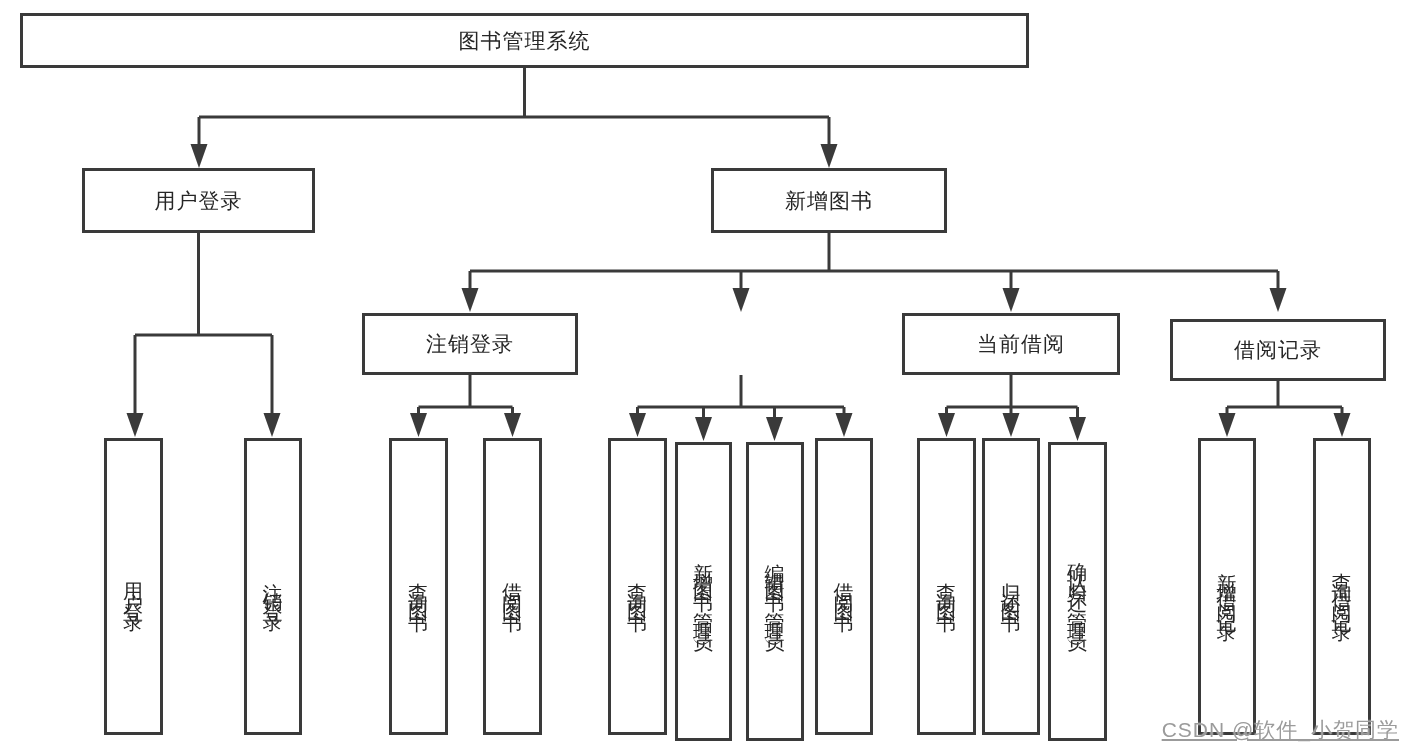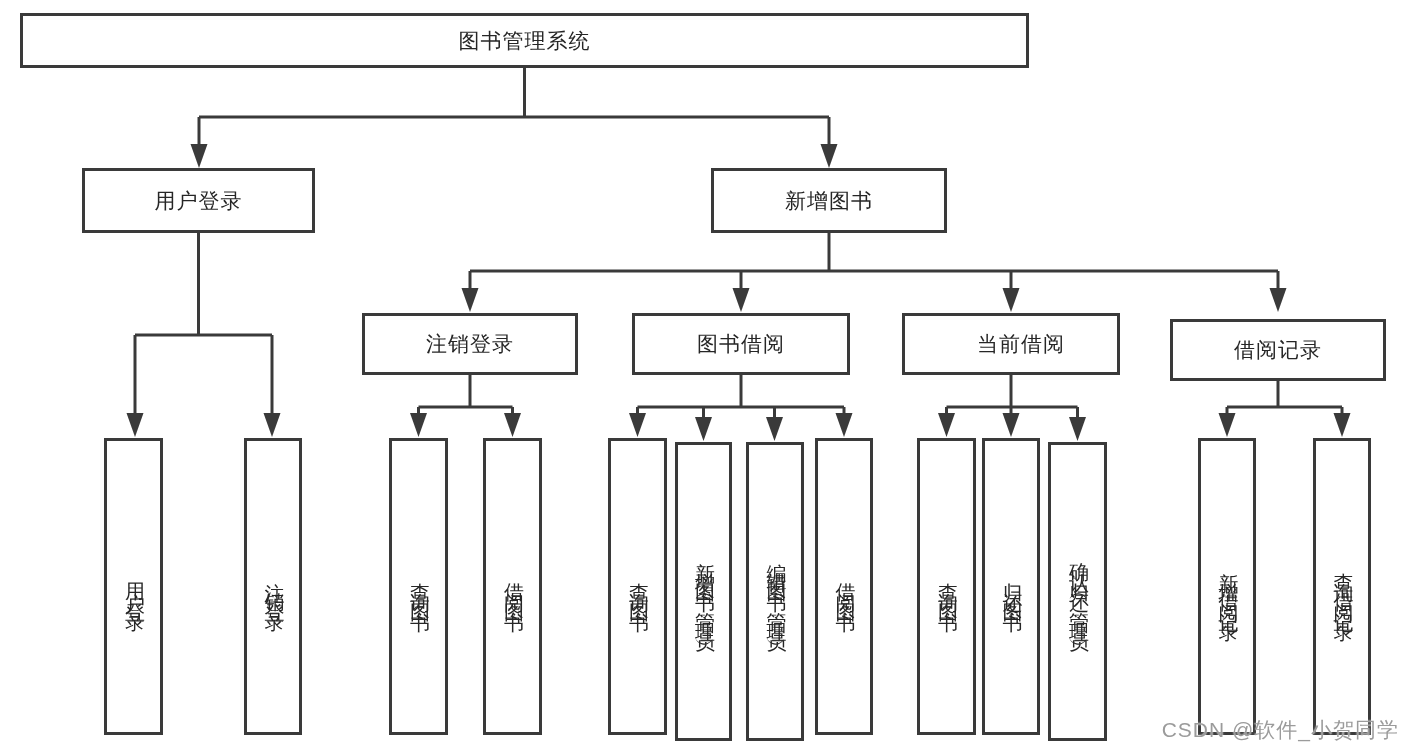--- a/index.html
+++ b/index.html
@@ -24,21 +24,20 @@
   }
   .node {
     position: absolute;
     box-sizing: border-box;
     border: 3px solid #3a3a3a;
     background: #ffffff;
     display: flex;
     align-items: center;
     justify-content: center;
     color: #262626;
-    font-family: Liberation Mono, monospace;
   }
   .node.h {
     font-size: 21px;
     letter-spacing: 1px;
     white-space: nowrap;
   }
   .node.v {
     font-size: 20px;
     writing-mode: vertical-lr;
     text-orientation: mixed;
@@ -47,20 +46,21 @@
   }
   .watermark {
     position: absolute;
     top: 716px;
     right: 6px;
     font-size: 21px;
     color: #9b9b9b;
     letter-spacing: 1px;
     white-space: nowrap;
     text-shadow: 0 0 2px #ffffff;
+    text-decoration: underline;
   }
 </style>
 </head>
 <body>
 
 <div class="canvas">
 
   <svg class="wires" viewBox="0 0 1405 747" xmlns="http://www.w3.org/2000/svg">
     <g stroke="#3a3a3a" stroke-width="3" fill="none">
 
@@ -126,21 +126,20 @@
       <polygon points="1333.5,413 1350.5,413 1342,437"></polygon>
     </g>
   </svg>
 
   <div class="node h" style="left:20px; top:13px; width:1009px; height:55px;">图书管理系统</div>
 
   <div class="node h" style="left:82px; top:168px; width:233px; height:65px;">用户登录</div>
   <div class="node h" style="left:711px; top:168px; width:236px; height:65px;">新增图书</div>
 
   <div class="node h" style="left:362px; top:313px; width:216px; height:62px;">注销登录</div>
-  <div class="node h" style="left:632px; top:313px; width:218px; height:62px;">图书借阅</div>
   <div class="node h" style="left:902px; top:313px; width:218px; height:62px;padding-left:20px;">当前借阅</div>
   <div class="node h" style="left:1170px; top:313px; width:216px; height:62px;margin-top:6px;">借阅记录</div>
 
   <div class="node v" style="left:104px; top:438px; width:59px; height:297px;">用户登录</div>
   <div class="node v" style="left:244px; top:438px; width:58px; height:297px;">注销登录</div>
 
   <div class="node v" style="left:389px; top:438px; width:59px; height:297px;">查询图书</div>
   <div class="node v" style="left:483px; top:438px; width:59px; height:297px;">借阅图书</div>
 
   <div class="node v" style="left:608px; top:438px; width:59px; height:297px;">查询图书</div>

